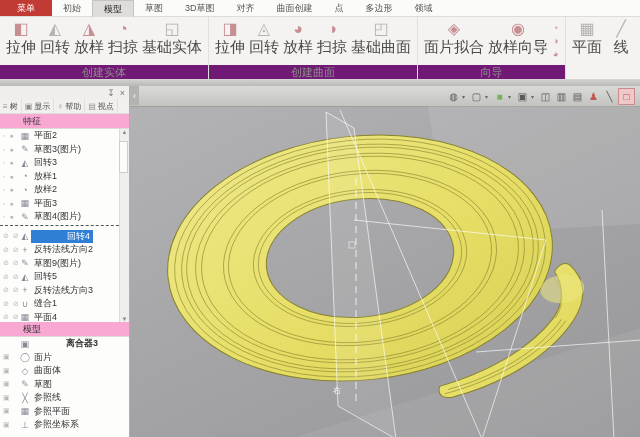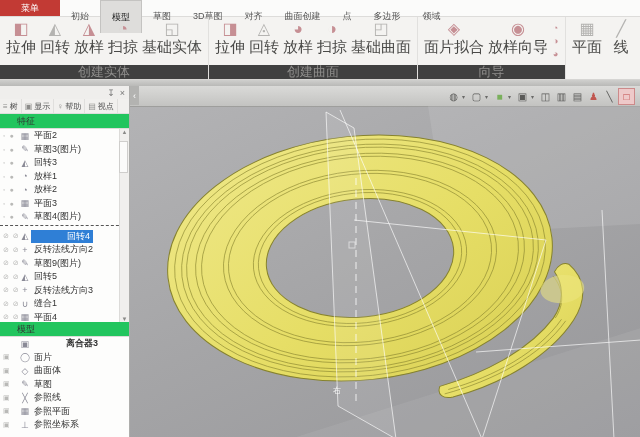--- a/index.html
+++ b/index.html
@@ -1,46 +1,46 @@
 <!DOCTYPE html>
 <html><head>
 <meta charset="utf-8">
 <style>
   html,body{margin:0;padding:0;background:#888;}
   .app{position:relative;width:640px;height:437px;overflow:hidden;background:#f4f3f1;
        font-family:"Liberation Sans",sans-serif;font-size:9px;color:#3a3a3a;-webkit-font-smoothing:antialiased;}
   
   .tabbar{height:16px;display:flex;align-items:stretch;background:#fbfbfa;border-bottom:1px solid #dddcda;}
-  .menu-btn{width:60px;background:#c23a34;color:#fff;display:flex;align-items:center;justify-content:center;font-size:9px;}
-  .tab{padding:16px 11px;display:flex;align-items:center;color:#555;cursor:default;}
+  .menu-btn{width:52px;background:#c23a34;color:#fff;display:flex;align-items:center;justify-content:center;font-size:9px;}
+  .tab{padding:8px 11px;display:flex;align-items:center;color:#555;cursor:default;}
   .tab.sel{background:#dedddb;border:1px solid #c4c3c1;border-bottom:none;color:#222;}
   
   .ribbon{height:62px;display:flex;background:#f4f3f1;border-bottom:1px solid #d6d5d3;overflow:hidden;}
   .rgroup{display:flex;flex-direction:column;border-right:1px solid #e1e0de;flex:none;}
   .gbody{flex:1;display:flex;align-items:flex-start;padding:2px 4px 0 4px;}
   .bigbtn{min-width:30px;padding:0 2px;text-align:center;display:flex;flex-direction:column;align-items:center;cursor:default;}
   .bigbtn .bicon{font-size:16px;line-height:20px;height:22px;color:#c68f94;}
   .bigbtn.gray .bicon{color:#b4b3b1;}
   .bigbtn .blabel{font-size:15px;color:#4a4a48;white-space:nowrap;line-height:11px;}
   .bigbtn.disabled{opacity:.45;}
   .smallcol{display:flex;flex-direction:column;justify-content:flex-start;padding-top:2px;}
   .smallbtn{display:flex;align-items:center;gap:3px;height:13px;font-size:9px;color:#4a4a48;white-space:nowrap;cursor:default;}
   .smallbtn .sicon{font-size:9px;color:#c68f94;width:11px;text-align:center;}
-  .gcaption{height:14px;line-height:14px;text-align:center;color:#8f8e8c;font-size:13px;background:#404040;white-space:nowrap;overflow:hidden;}
+  .gcaption{height:14px;line-height:14px;text-align:center;color:#8f8e8c;font-size:11px;background:#701a75;white-space:nowrap;overflow:hidden;}
   .gsep{width:1px;background:#e1e0de;margin:2px 2px;}
   .strip{height:6px;background:linear-gradient(#cfcfcd,#b9b9b7);}
   
   .main{display:flex;height:353px;}
   
   .panel{width:129px;flex:none;background:#f5f4f2;border-right:1px solid #aeaeac;display:flex;flex-direction:column;overflow:hidden;}
   .panel-top{height:13px;display:flex;justify-content:flex-end;align-items:center;gap:5px;padding:0 4px;color:#777;background:#efeeec;}
   .panel-tabs{height:14px;display:flex;align-items:stretch;background:#f1f0ee;border-bottom:1px solid #ddd;font-size:8px;color:#555;}
   .ptab{display:flex;align-items:center;gap:2px;padding:0 3px;border-right:1px solid #e0dfdd;white-space:nowrap;cursor:default;}
   .ptab .picon{font-size:8px;color:#8b8b89;}
-  .tree-header{height:14px;line-height:14px;padding-left:17px;background:#22c55e;border-bottom:1px solid #dcdbd9;color:#333;}
+  .tree-header{height:14px;line-height:14px;padding-left:23px;background:#f9a8d4;border-bottom:1px solid #dcdbd9;color:#333;}
   .treewrap{position:relative;height:193px;background:#fdfdfc;overflow:hidden;}
   .trow{display:flex;align-items:center;height:13.5px;padding-left:3px;white-space:nowrap;cursor:default;}
   .trow .vis{width:16px;color:#b9b9b7;font-size:7px;letter-spacing:1px;flex:none;}
   .trow .ti{width:12px;text-align:center;font-size:9px;color:#8a8a96;flex:none;}
   .trow .tl{padding:0 3px;color:#333;}
   .trow.sel .tl{background:#2f7fd6;color:#fff;padding-left:36px;}
   .rollback{border-top:1px dashed #555;height:3px;margin:1px 0;}
   .scrollbar{position:absolute;top:0;right:0;width:9px;height:193px;background:#f0efed;border-left:1px solid #dcdbd9;display:flex;flex-direction:column;align-items:center;justify-content:space-between;font-size:6px;color:#8a8a88;}
   .sthumb{position:absolute;top:12px;right:1px;width:7px;height:30px;background:#fbfbfa;border:1px solid #cfcecc;}
   .modelwrap{flex:1;background:#fdfdfc;overflow:hidden;}

